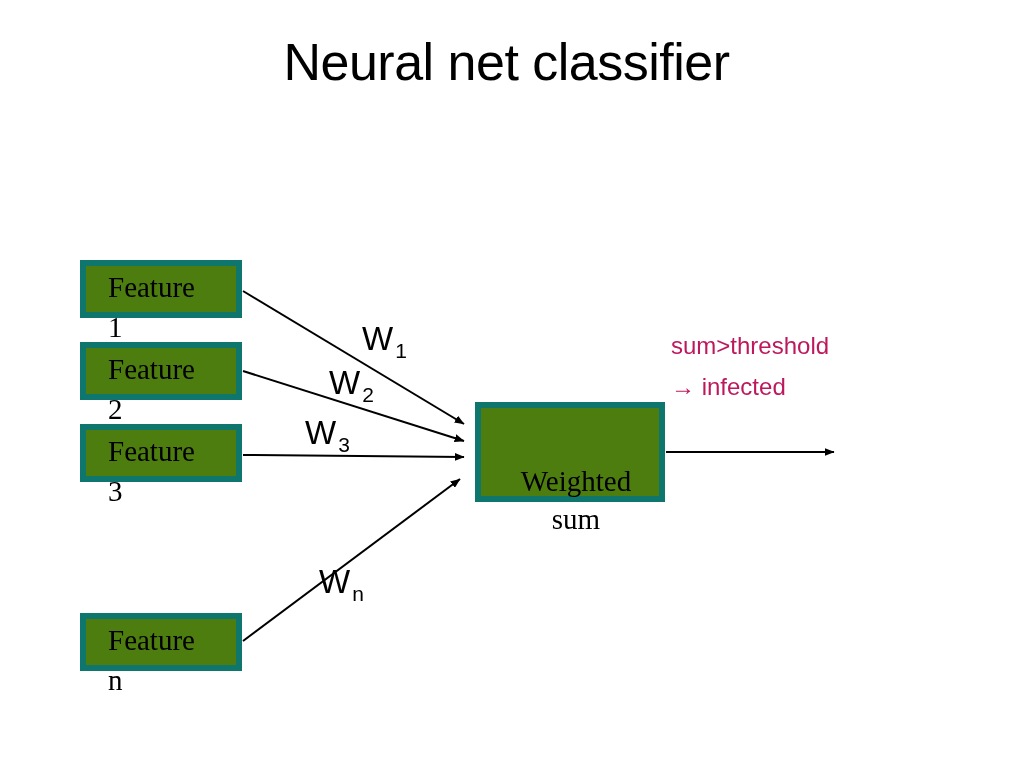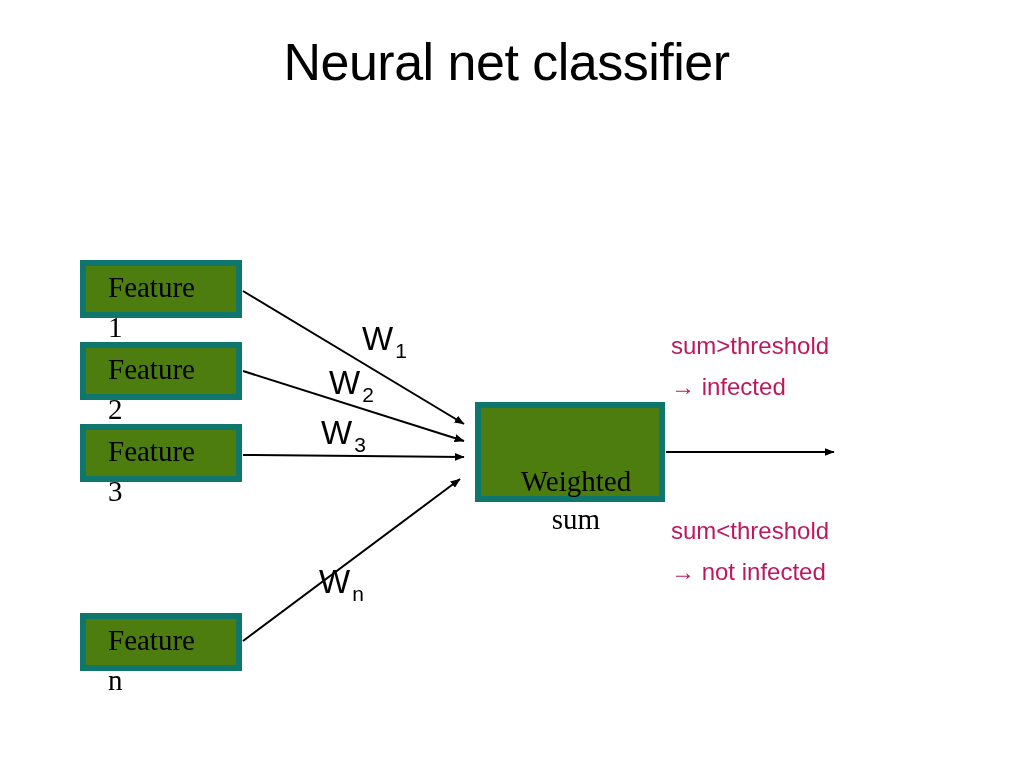--- a/index.html
+++ b/index.html
@@ -101,21 +101,21 @@
   .weight-label sub {
     font-size: 21px;
     line-height: 0;
     vertical-align: baseline;
     position: relative;
     top: 8px;
     left: 2px;
   }
   #weight-1 { left: 362px; top: 322px; }
   #weight-2 { left: 320px; top: 366px; margin-left: 9px; }
-  #weight-3 { left: 321px; top: 416px; }
+  #weight-3 { left: 305px; top: 416px; }
   #weight-n { left: 319px; top: 565px; }
 
   
   .outcome-text {
     position: absolute;
     left: 671px;
     font-size: 24px;
     line-height: 41px;
     color: #be185d;
     white-space: pre-line;
@@ -178,16 +178,14 @@
 
   <div class="weight-label" id="weight-2"><span>W</span><sub>2</sub></div>
 
   <div class="weight-label" id="weight-3"><span>W</span><sub>3</sub></div>
 
   <div class="weight-label" id="weight-n"><span>W</span><sub>n</sub></div>
 
   <div class="outcome-text" id="outcome-positive">sum&gt;threshold
 → infected</div>
 
-  <div class="outcome-text" id="outcome-negative">sum&lt;threshold
-→ not infected</div>
 
 </div>
 
 </body></html>

